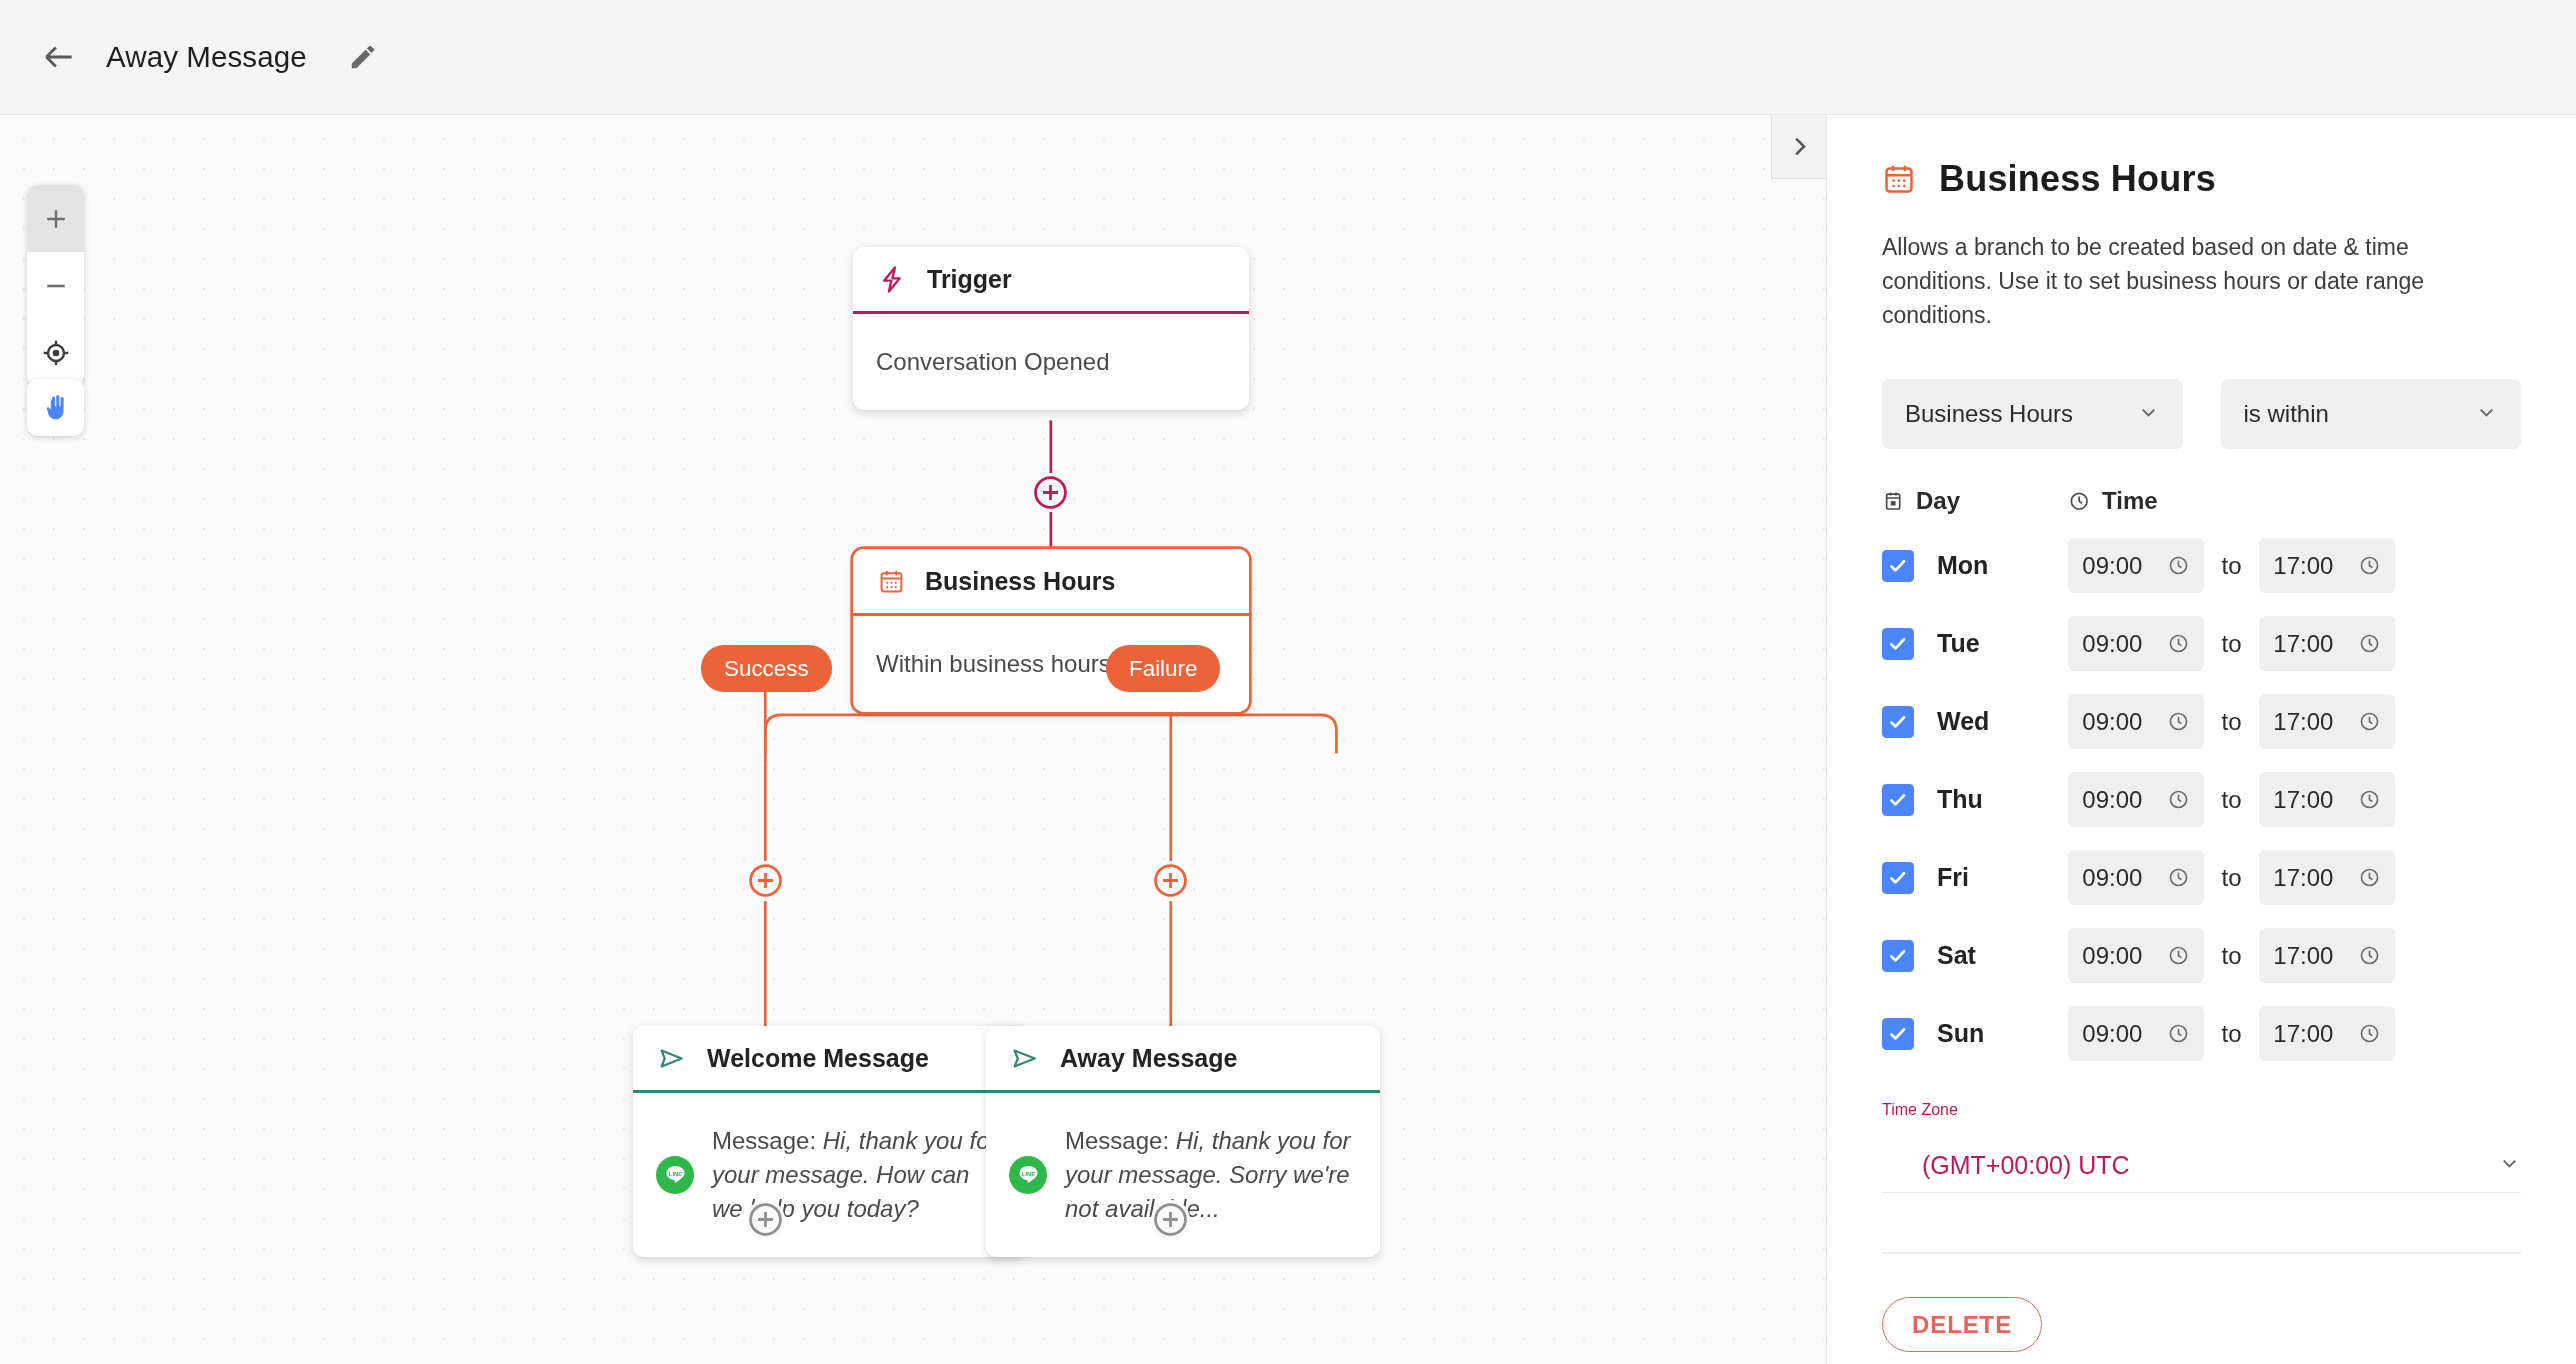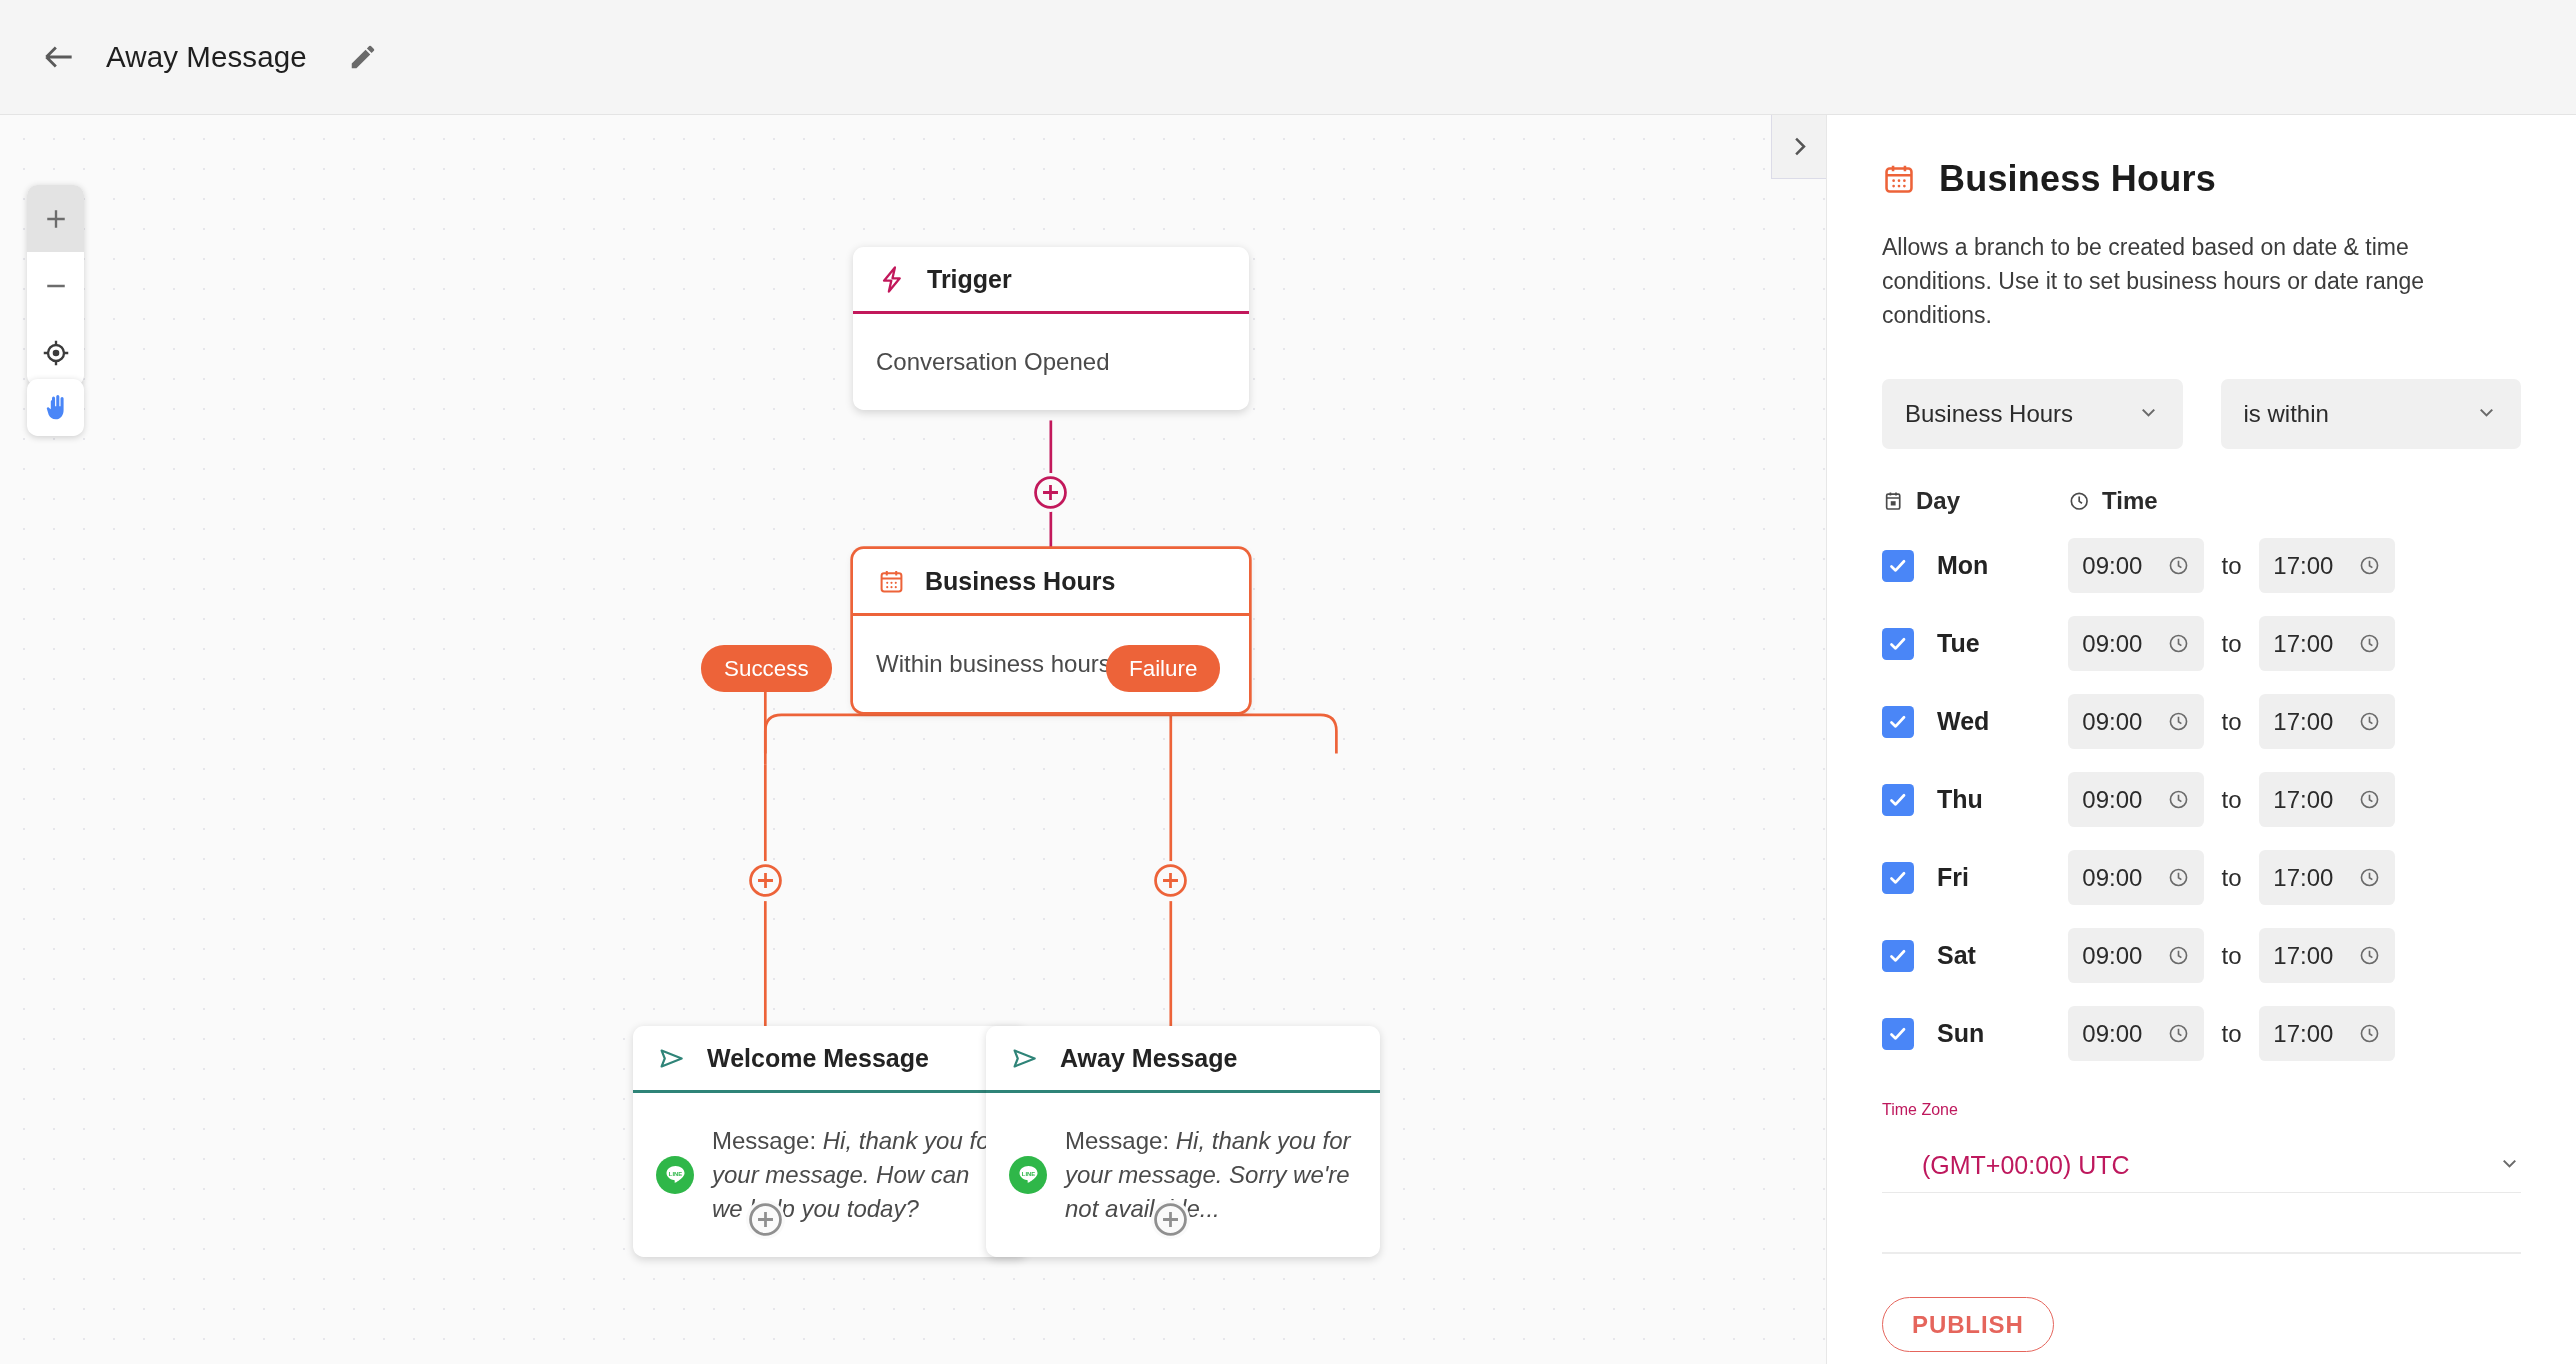--- a/index.html
+++ b/index.html
@@ -628,16 +628,16 @@
     <div class="tz-select">
       <span class="tzv">(GMT+00:00) UTC</span>
       <span class="chev">
         <svg width="23" height="23" viewBox="0 0 24 24" fill="none" stroke="#6a6a6a" stroke-width="2.2">
             <path d="M6 9l6 6 6-6"></path>
           </svg>
       </span>
     </div>
 
     <div class="panel-hr"></div>
-    <button class="btn-delete">PUBLISH</button>
+    <button class="btn-delete">DELETE</button>
   </div>
 </div>
 
 
 </body></html>

